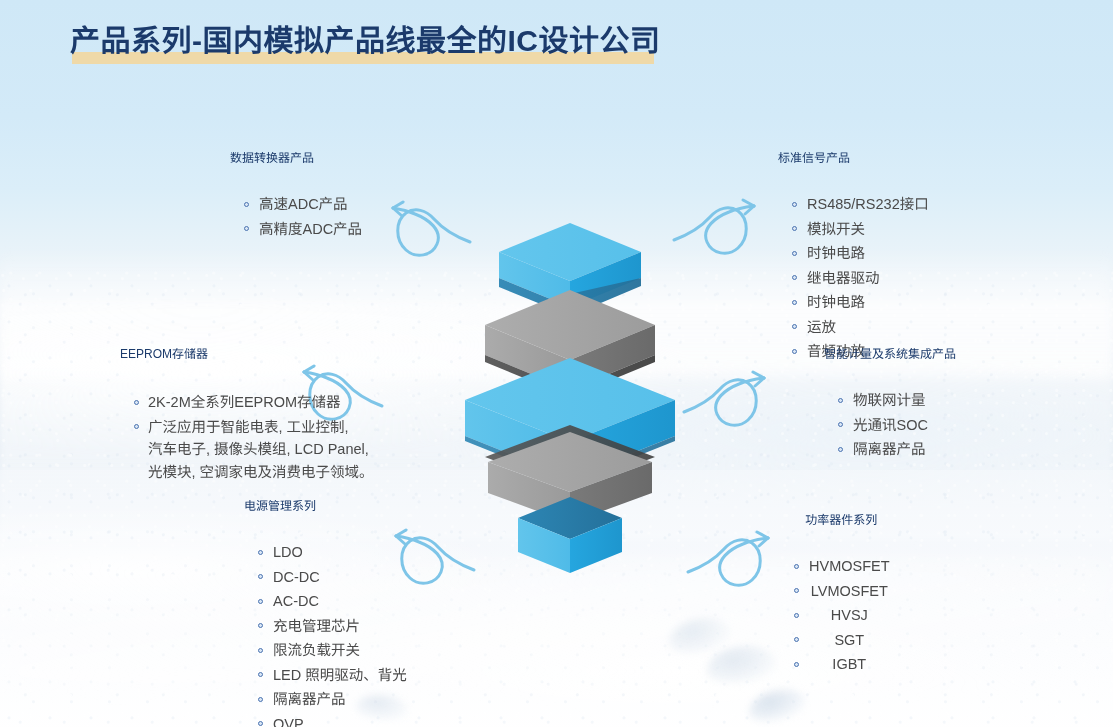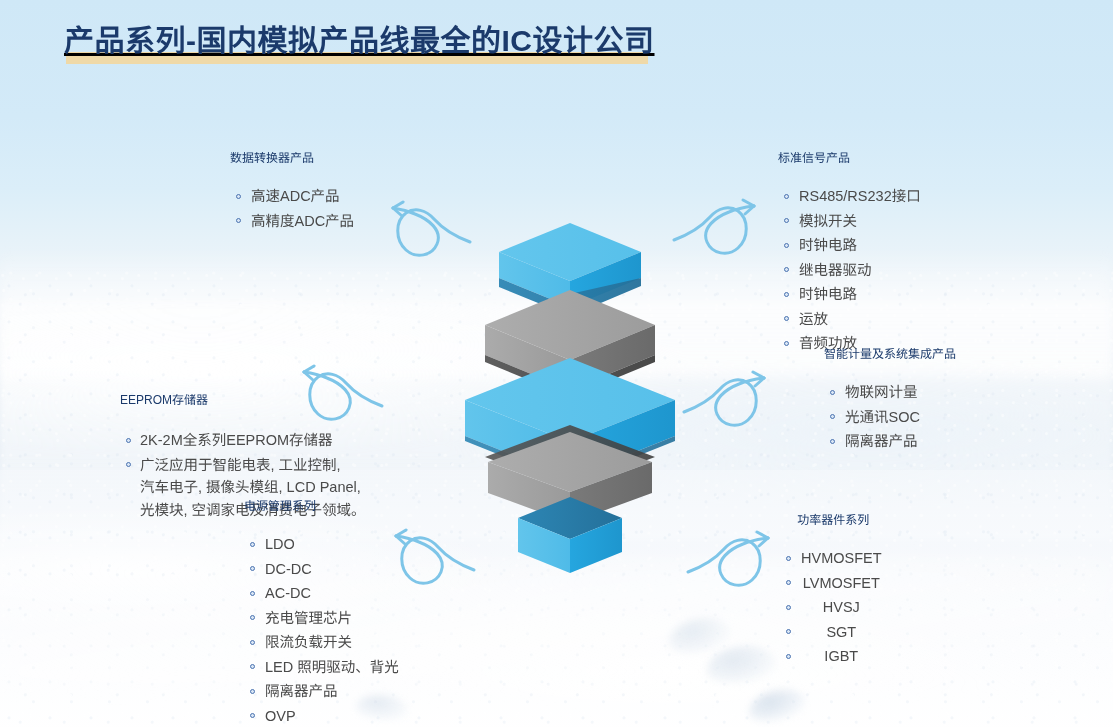--- a/index.html
+++ b/index.html
@@ -99,23 +99,22 @@
     left: 0; top: 560px;
     width: 100%; height: 130px;
     background: linear-gradient(170deg, rgba(255,255,255,0) 0%, rgba(255,255,255,.45) 45%, rgba(255,255,255,0) 100%);
     filter: blur(10px);
     pointer-events: none;
   }
 
   
   .title-wrap {
     position: absolute;
-    left: 64px;
+    left: 70px;
     top: 22px;
-    text-decoration: underline;
   }
   .title-text {
     position: relative;
     z-index: 2;
     font-size: 30px;
     font-weight: bold;
     color: #1b3a6b;
     letter-spacing: .5px;
     white-space: nowrap;
     line-height: 1.25;
@@ -150,21 +149,21 @@
     right: 0;
     bottom: -1px;
     height: 7px;
     background: #efd9a8;
     z-index: -1;
   }
   .blk-head > span { position: relative; z-index: 2; }
 
   ul.items {
     list-style: none;
-    margin: 8px;
+    margin: 16px;
     padding: 0;
   }
   ul.items > li {
     position: relative;
     padding-left: 15px;
     font-size: 14.5px;
     color: #4a4a4a;
     line-height: 22.5px;
     margin-bottom: 2px;
     white-space: pre-line;
@@ -185,21 +184,21 @@
 
   
   .b-dataconv  { left: 228px; top: 148px; }
   .b-stdsig    { left: 776px; top: 148px; }
   .b-eeprom    { left: 118px; top: 344px; }
   .b-meter     { left: 822px; top: 344px; }
   .b-power     { left: 242px; top: 496px; }
   .b-discrete  { left: 778px; top: 510px; text-align: center; }
 
   .b-eeprom ul.items > li { padding-left: 14px; }
-  .b-eeprom .blk-head { margin-bottom: 11px; margin-top: 46px; }
+  .b-eeprom .blk-head { margin-bottom: 11px; }
 
   
   .arrow { position: absolute; pointer-events: none; }
   .a1 { left: 382px; top: 192px; }
   .a2 { left: 668px; top: 188px; }
   .a3 { left: 292px; top: 358px; }
   .a4 { left: 678px; top: 362px; }
   .a5 { left: 384px; top: 524px; }
   .a6 { left: 682px; top: 524px; }
 

